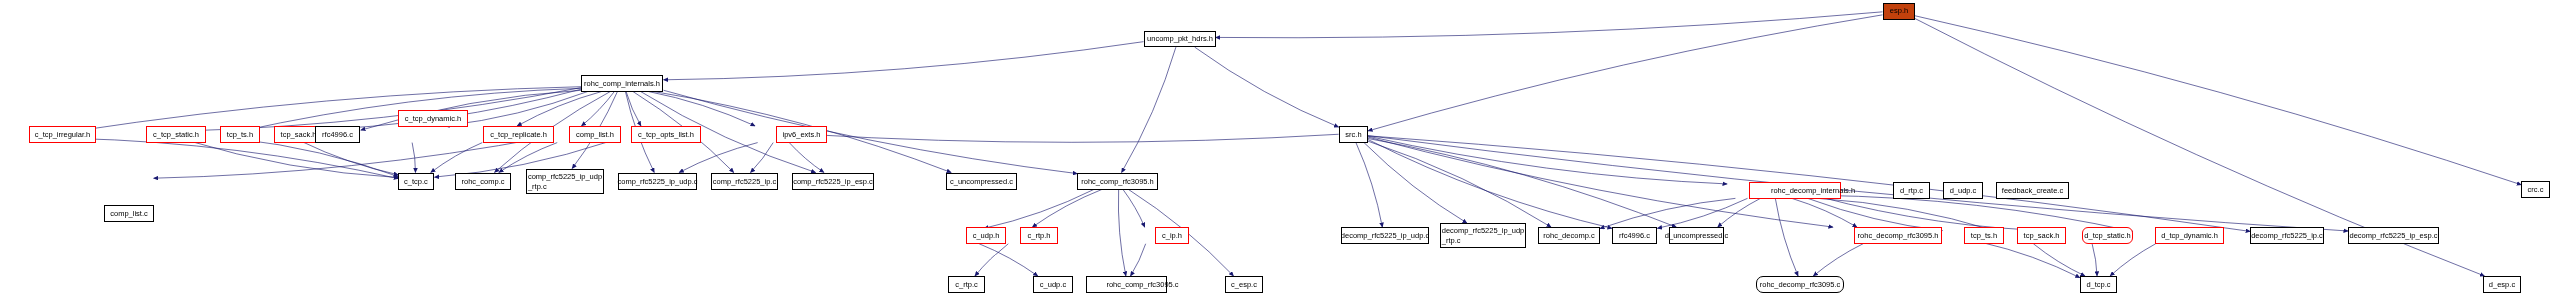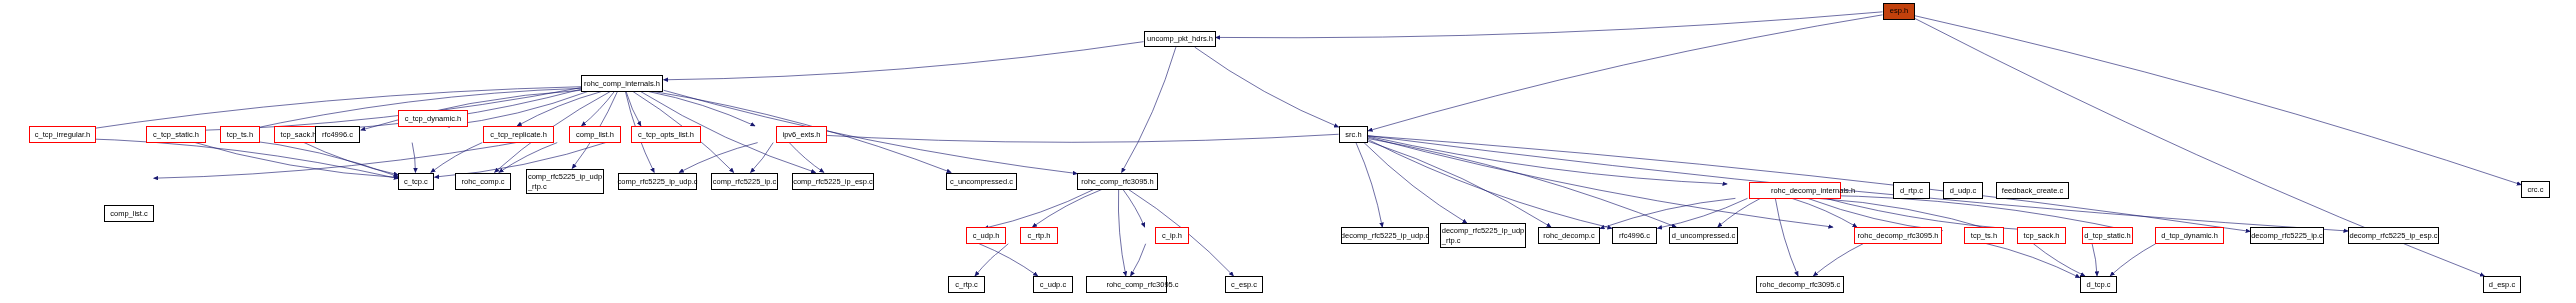--- a/index.html
+++ b/index.html
@@ -141,29 +141,29 @@
     <div class="node" style="left: 1996px; top: 182px; width: 73px;">feedback_create.c</div>
     <div class="node" style="left: 2521px; top: 181px; width: 29px;">crc.c</div>
     <div class="node hdr" style="left: 944px; top: 227px; width: 40px;">c_udp.h</div>
     <div class="node hdr" style="left: 998px; top: 227px; width: 38px;">c_rtp.h</div>
     <div class="node hdr" style="left: 1133px; top: 227px; width: 34px;">c_ip.h</div>
     <div class="node" style="left: 1341px; top: 227px; width: 88px;">decomp_rfc5225_ip_udp.c</div>
     <div class="node" style="left: 1440px; top: 223px; width: 86px; height: 25px; white-space: pre; line-height: 1.25;">decomp_rfc5225_ip_udp
 _rtp.c</div>
     <div class="node" style="left: 1538px; top: 227px; width: 62px;">rohc_decomp.c</div>
     <div class="node" style="left: 1612px; top: 227px; width: 45px;">rfc4996.c</div>
-    <div class="node" style="left: 1669px; top: 227px; width: 69px;">d_uncompressed.c</div>
+    <div class="node" style="left: 1669px; top: 227px; width: 55px;">d_uncompressed.c</div>
     <div class="node hdr" style="left: 1832px; top: 227px; width: 88px;">rohc_decomp_rfc3095.h</div>
     <div class="node hdr" style="left: 1942px; top: 227px; width: 40px;">tcp_ts.h</div>
     <div class="node hdr" style="left: 1995px; top: 227px; width: 49px;">tcp_sack.h</div>
-    <div class="node hdr" style="left: 2060px; top: 227px; width: 51px;">d_tcp_static.h</div>
+    <div class="node hdr" style="left: 2060px; top: 227px; width: 51px; border-radius: 6px;">d_tcp_static.h</div>
     <div class="node hdr" style="left: 2133px; top: 227px; width: 69px;">d_tcp_dynamic.h</div>
     <div class="node" style="left: 2250px; top: 227px; width: 74px;">decomp_rfc5225_ip.c</div>
     <div class="node" style="left: 2348px; top: 227px; width: 91px;">decomp_rfc5225_ip_esp.c</div>
     <div class="node" style="left: 948px; top: 276px; width: 37px;">c_rtp.c</div>
     <div class="node" style="left: 1033px; top: 276px; width: 40px;">c_udp.c</div>
     <div class="node" style="left: 1086px; top: 276px; width: 81px; padding-left: 32px;">rohc_comp_rfc3095.c</div>
     <div class="node" style="left: 1225px; top: 276px; width: 38px;">c_esp.c</div>
-    <div class="node" style="left: 1756px; top: 276px; width: 88px;">rohc_decomp_rfc3095.c</div>
+    <div class="node" style="left: 1756px; top: 276px; width: 88px; border-radius: 7px;">rohc_decomp_rfc3095.c</div>
     <div class="node" style="left: 2080px; top: 276px; width: 37px;">d_tcp.c</div>
     <div class="node" style="left: 2483px; top: 276px; width: 38px;">d_esp.c</div>
   </div>
 
 
 </body></html>

